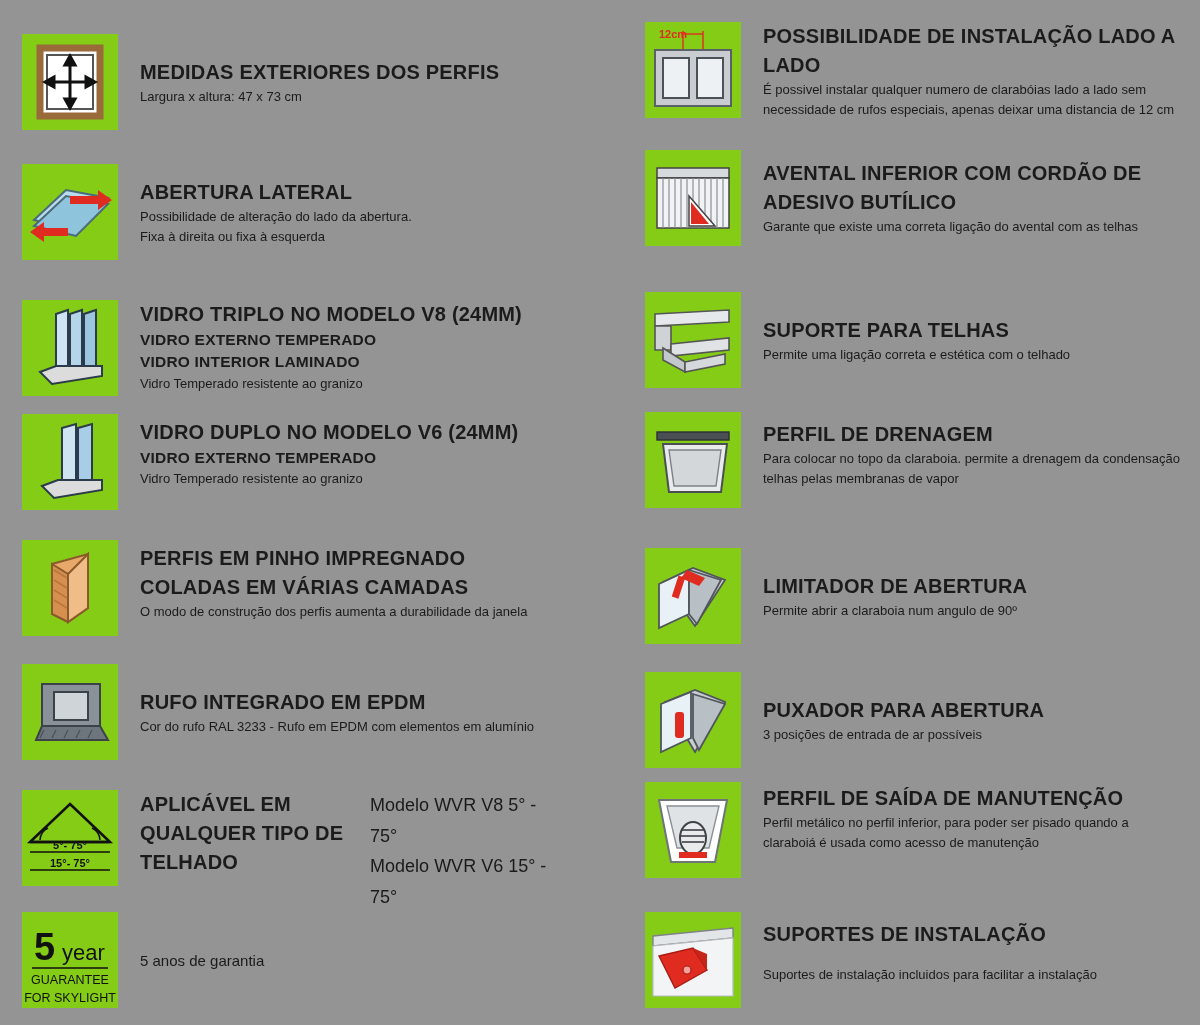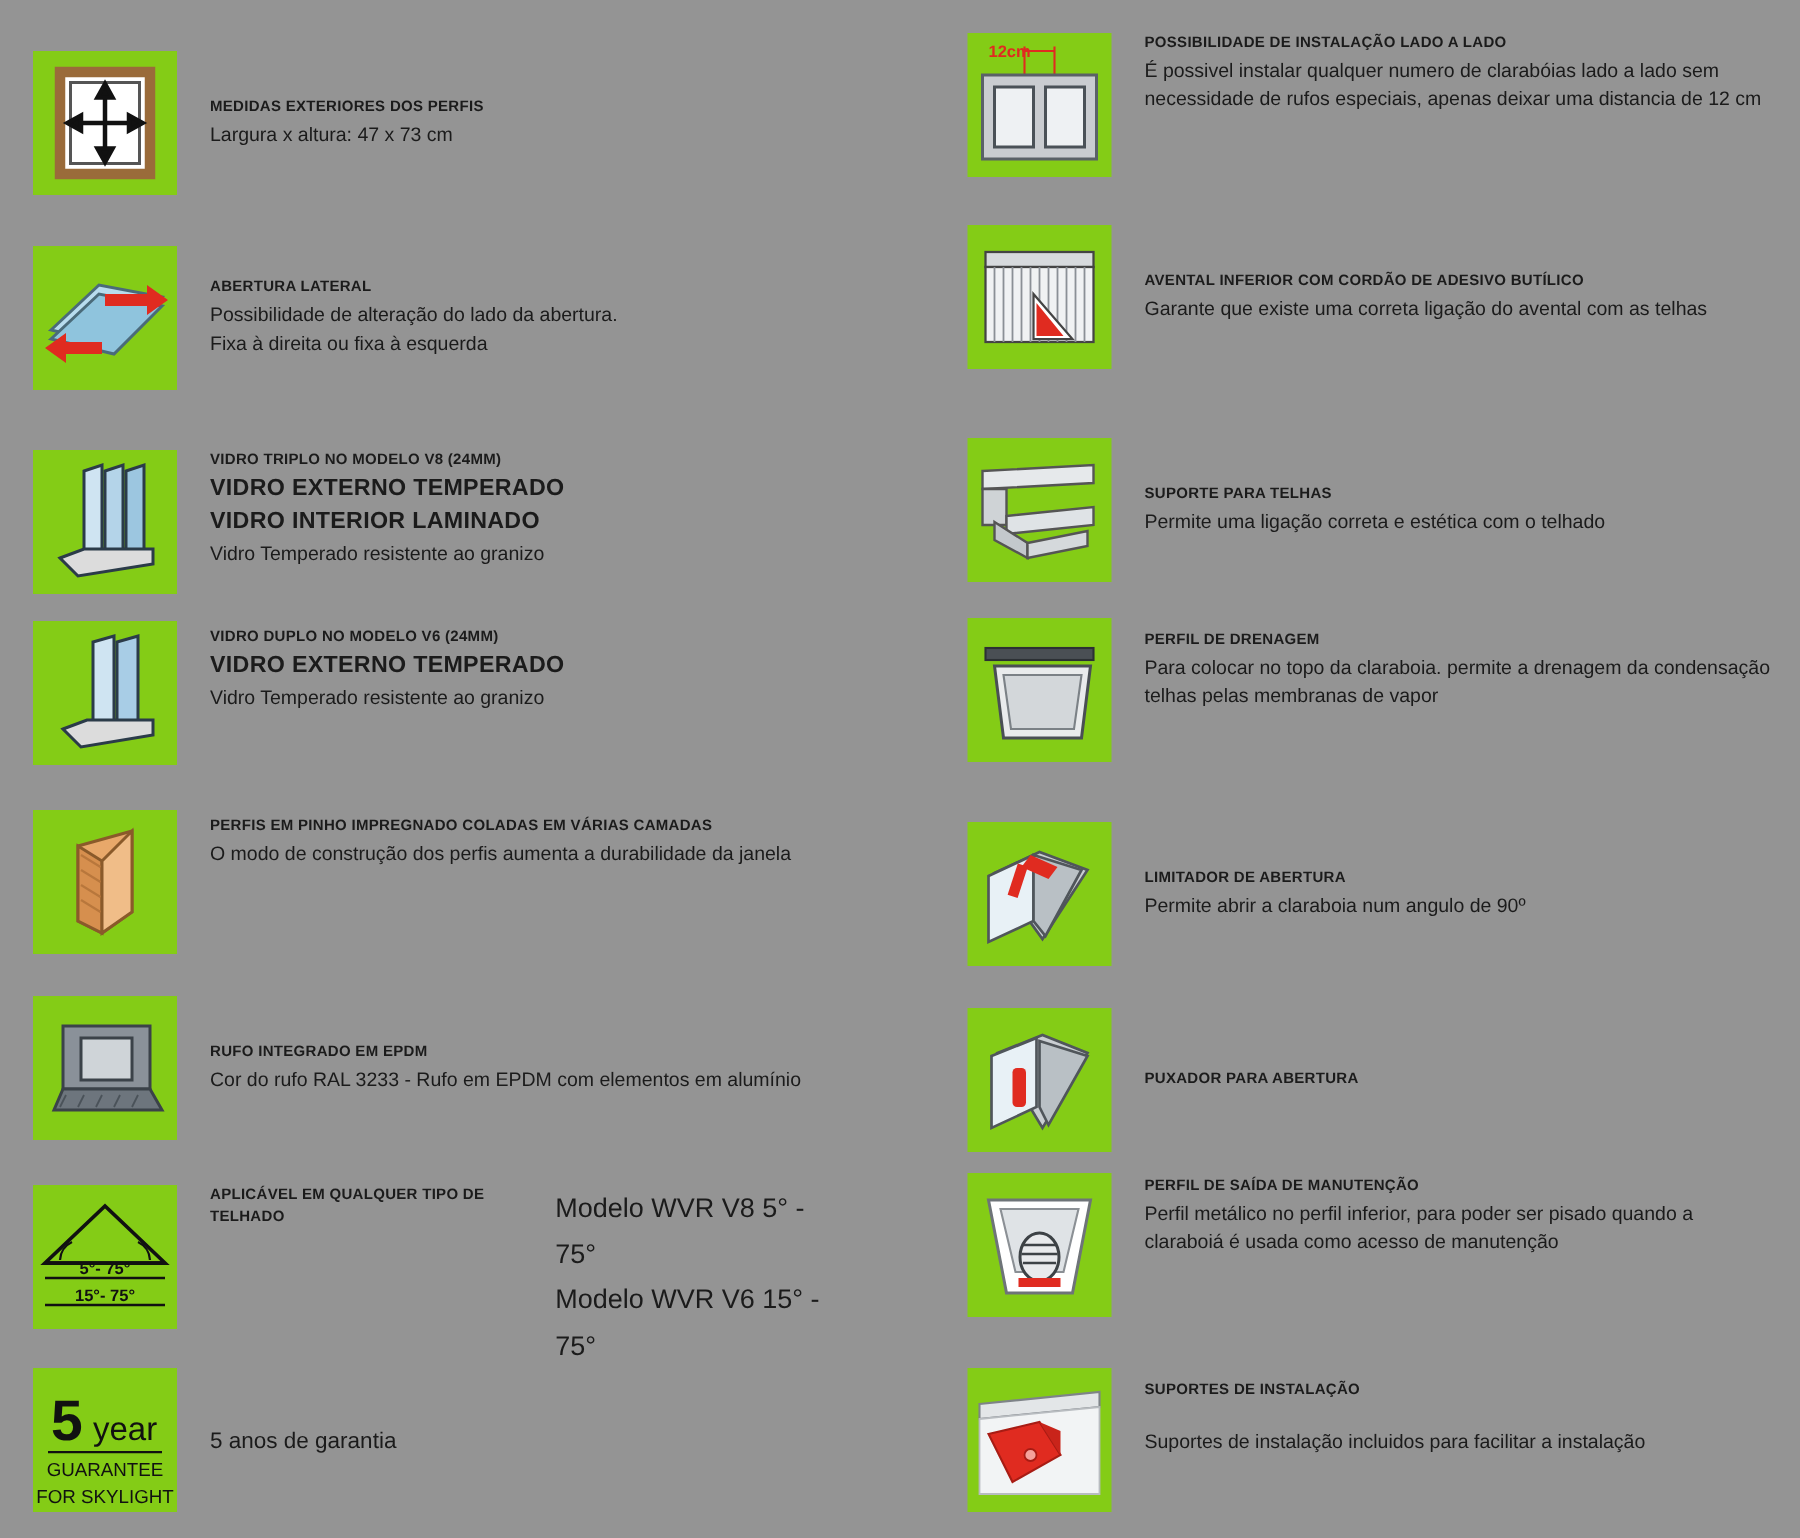--- a/index.html
+++ b/index.html
@@ -40,21 +40,21 @@
     position: relative;
     overflow: hidden;
   }
   .icon-box svg { display: block; }
   .txt {
     margin-left: 22px;
     padding-top: 4px;
     flex: 1 1 auto;
   }
   .title {
-    font-size: 10px;
+    font-size: 20px;
     font-weight: bold;
     color: #1b1b1b;
     letter-spacing: 0.2px;
     line-height: 1.45;
     font-family: "Liberation Sans", sans-serif;
     text-transform: uppercase;
   }
   .subtitle {
     font-size: 15.5px;
     font-weight: bold;
@@ -343,20 +343,21 @@
       <div class="icon-box">
         <svg width="96" height="96" viewBox="0 0 96 96">
           <polygon points="20,30 50,18 80,30 50,80" fill="#c9ced2" stroke="#50565b" stroke-width="1.8"></polygon>
           <polygon points="16,32 46,20 46,66 16,80" fill="#e8f1f6" stroke="#50565b" stroke-width="1.8"></polygon>
           <polygon points="48,22 80,32 54,78 48,66" fill="#b9c0c5" stroke="#50565b" stroke-width="1.8"></polygon>
           <rect x="30" y="40" width="9" height="26" rx="3" fill="#e02b20"></rect>
         </svg>
       </div>
       <div class="txt center">
         <div class="title">PUXADOR PARA ABERTURA</div>
+        <div class="desc">3 posições de entrada de ar possíveis</div>
       </div>
     </div>
 
     <div class="feature" style="top:782px; left:0; width:548px;">
       <div class="icon-box">
         <svg width="96" height="96" viewBox="0 0 96 96">
           <polygon points="14,18 82,18 70,80 26,80" fill="#ffffff" stroke="#6e7478" stroke-width="2"></polygon>
           <polygon points="22,24 74,24 64,66 32,66" fill="#dfe3e6" stroke="#8b9095" stroke-width="1.4"></polygon>
           <ellipse cx="48" cy="56" rx="13" ry="16" fill="#e8eaec" stroke="#3d4246" stroke-width="2"></ellipse>
           <g stroke="#3d4246" stroke-width="1.6">

